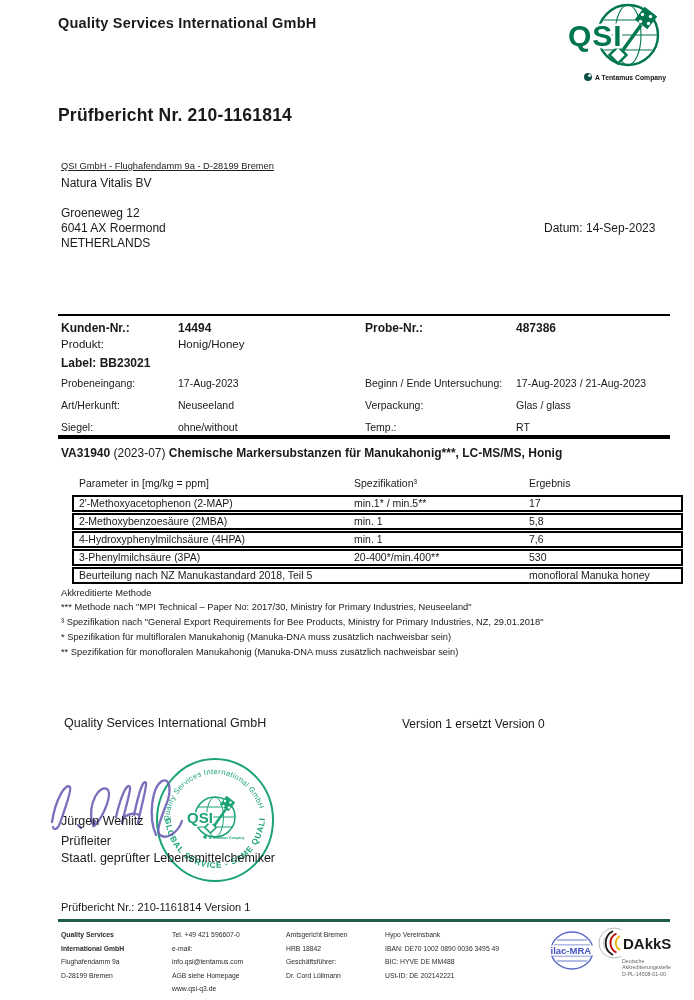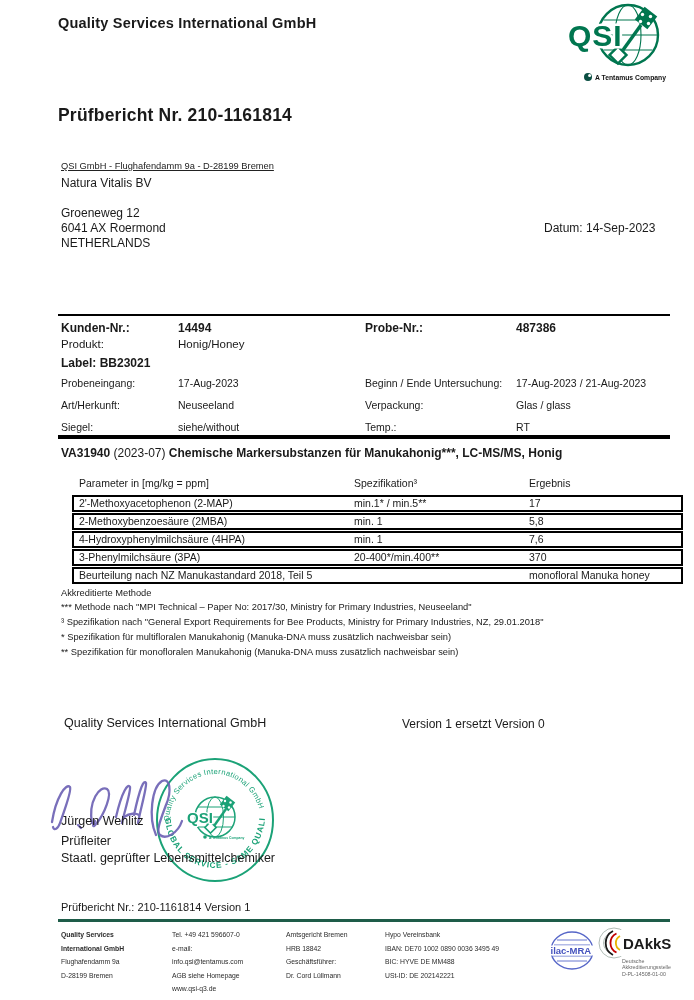--- a/index.html
+++ b/index.html
@@ -128,21 +128,21 @@
       <span class="c4">17-Aug-2023 / 21-Aug-2023</span>
     </div>
     <div class="irow ir4">
       <span class="c1">Art/Herkunft:</span>
       <span class="c2">Neuseeland</span>
       <span class="c3">Verpackung:</span>
       <span class="c4">Glas / glass</span>
     </div>
     <div class="irow ir5">
       <span class="c1">Siegel:</span>
-      <span class="c2">siehe/without</span>
+      <span class="c2">ohne/without</span>
       <span class="c3">Temp.:</span>
       <span class="c4">RT</span>
     </div>
   </div>
 
   <div class="abs section-title">
     <span class="b">VA31940</span><span> (2023-07) </span><span class="b">Chemische Markersubstanzen für Manukahonig***, LC-MS/MS, Honig</span>
   </div>
 
   <div class="abs results">
@@ -162,21 +162,21 @@
       <span class="rc3">5,8</span>
     </div>
     <div class="rrow">
       <span class="rc1">4-Hydroxyphenylmilchsäure (4HPA)</span>
       <span class="rc2">min. 1</span>
       <span class="rc3">7,6</span>
     </div>
     <div class="rrow">
       <span class="rc1">3-Phenylmilchsäure (3PA)</span>
       <span class="rc2">20-400*/min.400**</span>
-      <span class="rc3">370</span>
+      <span class="rc3">530</span>
     </div>
     <div class="rrow">
       <span class="rc1">Beurteilung nach NZ Manukastandard 2018, Teil 5</span>
       <span class="rc3">monofloral Manuka honey</span>
     </div>
   </div>
 
   <div class="abs note-accredited">Akkreditierte Methode</div>
   <div class="abs fn0">*** Methode nach "MPI Technical – Paper No: 2017/30, Ministry for Primary Industries, Neuseeland"</div>
   <div class="abs fn1">³ Spezifikation nach "General Export Requirements for Bee Products, Ministry for Primary Industries, NZ, 29.01.2018"</div>

